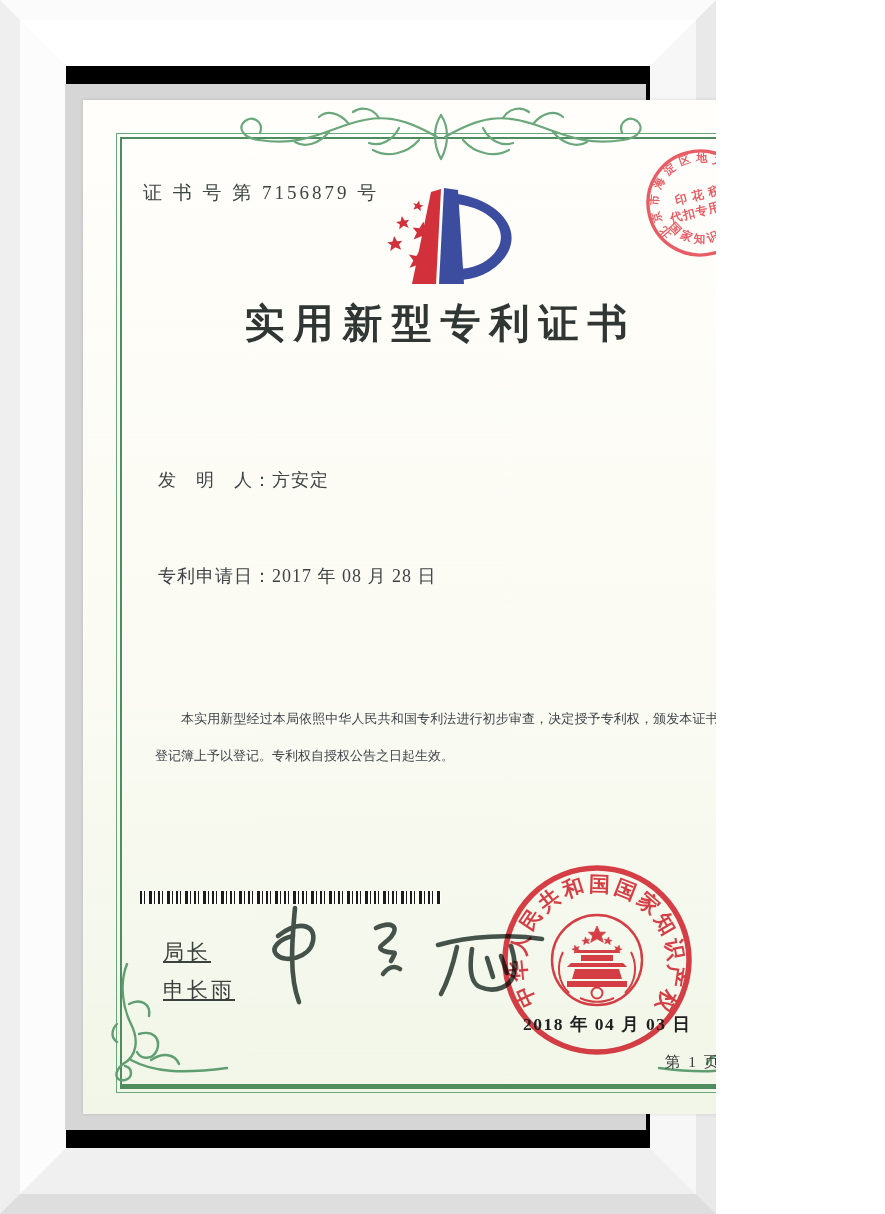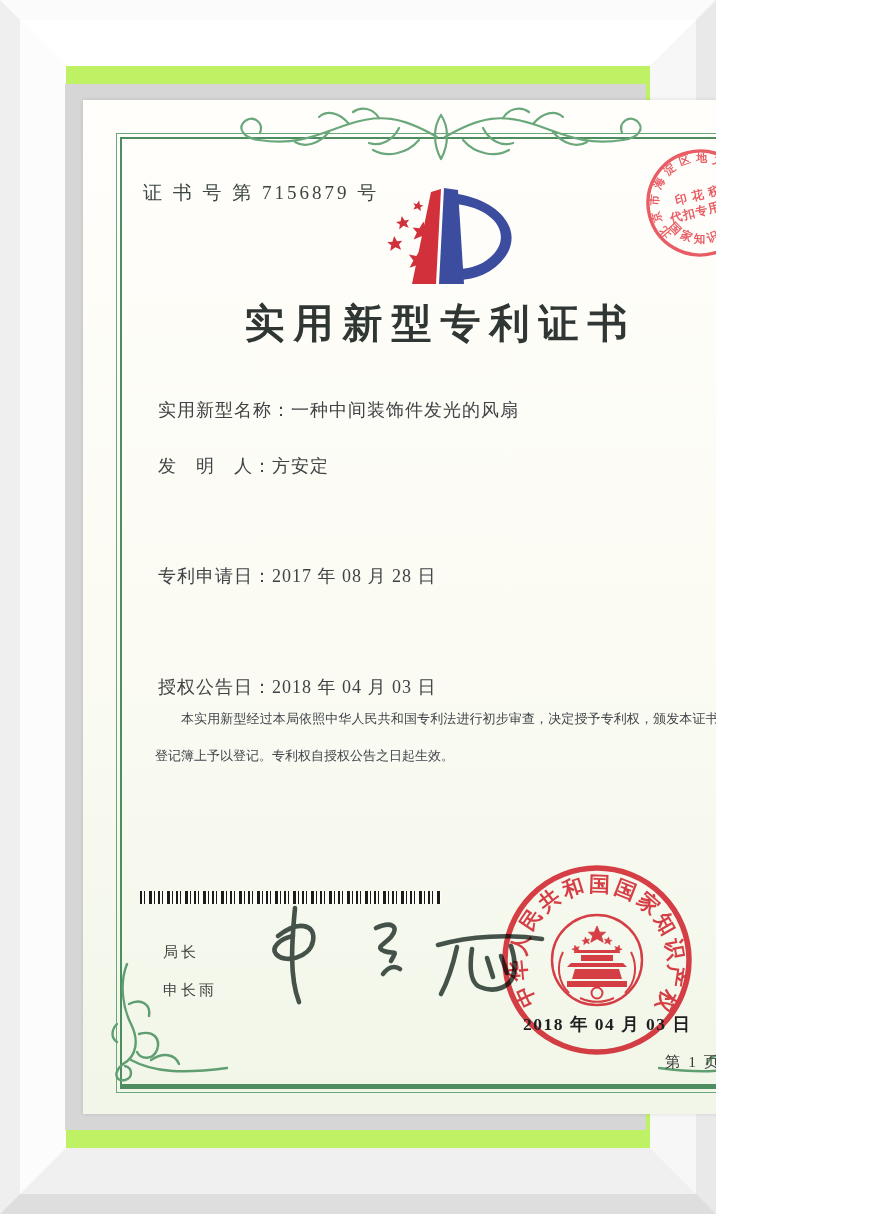--- a/index.html
+++ b/index.html
@@ -1,48 +1,48 @@
 <!DOCTYPE html>
 <html><head>
 <meta charset="utf-8">
 <style>
   html,body{margin:0;padding:0;background:#ffffff;}
-  .photo{position:relative;width:716px;height:1214px;background:#bef264;overflow:hidden;
+  .photo{position:relative;width:716px;height:1214px;background:#000000;overflow:hidden;
          font-family:"Liberation Serif","DejaVu Serif",serif;}
   
   .frame-edge{position:absolute;inset:0;border:22px solid;
               border-color:#fbfbfb #e9e9e9 #dedede #efefef;}
   .frame-face{position:absolute;inset:20px;border:46px solid;
               border-color:#ffffff #f7f7f7 #f0f0f0 #fcfcfc;}
   .mat{position:absolute;left:65px;top:84px;right:70px;bottom:84px;background:#d6d6d6;}
   .paper{position:absolute;left:83px;top:100px;width:715px;height:1014px;
          background:linear-gradient(180deg,#fffefb 0%,#fbfbf3 55%,#f1f6e8 100%);
          box-shadow:0 0 4px rgba(0,0,0,.12);}
   
   .green-border{position:absolute;left:37px;top:37px;width:645px;height:945px;
                 border:2px solid #4d8d5f;border-bottom-width:5px;
                 outline:1px solid #6aa87b;outline-offset:3px;}
   
   .cert-no{position:absolute;left:60px;top:80px;font-size:19px;letter-spacing:3px;color:#3c4540;}
   .logo{position:absolute;left:268px;top:80px;}
   .title{position:absolute;left:0;top:196px;width:100%;text-align:center;
          font-size:40px;font-weight:bold;letter-spacing:9px;color:#2f3633;}
   .field-row{position:absolute;left:75px;font-size:18px;color:#3f4345;letter-spacing:1px;white-space:nowrap;}
-  .r1{top:298px}.r2{top:354px}.r3{top:410px}.r4{top:464px}.r5{top:519px}.r6{top:575px}
+  .r1{top:298px}.r2{top:368px}.r3{top:410px}.r4{top:464px}.r5{top:519px}.r6{top:575px}
   .paras{position:absolute;left:72px;top:600px;width:616px;font-size:13px;line-height:37px;
          color:#40454a;text-align:justify;}
   .paras p{margin:0;text-indent:2em;}
   .barcode{position:absolute;left:57px;top:791px;width:302px;height:13px;
            background:repeating-linear-gradient(to right,
              #1c1c1c 0px,#1c1c1c 2px,#fdfdf8 2px,#fdfdf8 4px,
              #1c1c1c 4px,#1c1c1c 5px,#fdfdf8 5px,#fdfdf8 9px,
              #1c1c1c 9px,#1c1c1c 12px,#fdfdf8 12px,#fdfdf8 14px,
              #1c1c1c 14px,#1c1c1c 15px,#fdfdf8 15px,#fdfdf8 18px);}
-  .officer{position:absolute;left:80px;top:833px;font-size:15px;color:#3b423e;
-           letter-spacing:3px;line-height:38px;}
+  .officer{position:absolute;left:80px;top:833px;font-size:21px;color:#3b423e;
+           letter-spacing:3px;line-height:38px;text-decoration:underline;}
   .signature{position:absolute;left:165px;top:788px;}
   .seal{position:absolute;left:409px;top:755px;mix-blend-mode:multiply;opacity:.94;}
   .seal-date{position:absolute;left:440px;top:912px;font-size:17.5px;font-weight:bold;
              color:#1f1f1f;letter-spacing:1.5px;white-space:nowrap;}
   .tax-stamp{position:absolute;left:552px;top:38px;transform:rotate(-14deg);
              mix-blend-mode:multiply;opacity:.92;}
   .footer{position:absolute;left:0;top:952px;width:100%;text-align:right;
           font-size:15.5px;color:#3a3f3c;letter-spacing:2px;}
   .orn-top{position:absolute;left:50%;top:6px;transform:translateX(-50%);}
   .orn-bl{position:absolute;left:26px;top:862px;}
@@ -124,24 +124,22 @@
         <text font-size="11.5" font-weight="bold">
           <textPath href="#taxBottom" startOffset="3" textLength="100" lengthAdjust="spacing">国家知识产权局</textPath>
         </text>
         <text x="0" y="-4" text-anchor="middle" font-size="12" font-weight="bold" letter-spacing="1">印 花 税</text>
         <text x="0" y="12" text-anchor="middle" font-size="12" font-weight="bold" letter-spacing="1">代扣专用章</text>
       </g>
     </svg>
 
     <div class="title">实用新型专利证书</div>
 
-    <div class="field-row r1"><span>实用新型名称：</span><span>一种中间装饰件发光的风扇</span></div>
     <div class="field-row r2"><span>发　明　人：</span><span>方安定</span></div>
     <div class="field-row r4"><span>专利申请日：</span><span>2017 年 08 月 28 日</span></div>
-    <div class="field-row r6"><span>授权公告日：</span><span>2018 年 04 月 03 日</span></div>
 
     <div class="paras">
       <p>本实用新型经过本局依照中华人民共和国专利法进行初步审查，决定授予专利权，颁发本证书并在专利登记簿上予以登记。专利权自授权公告之日起生效。</p>
     </div>
 
     <div class="barcode"></div>
 
     <div class="officer">
       <div>局长</div>
       <div>申长雨</div>

